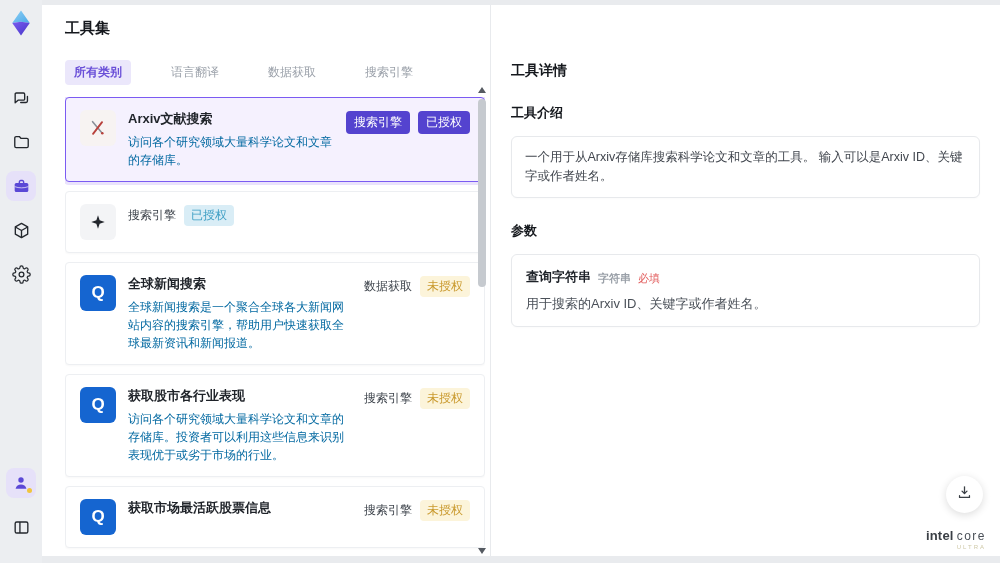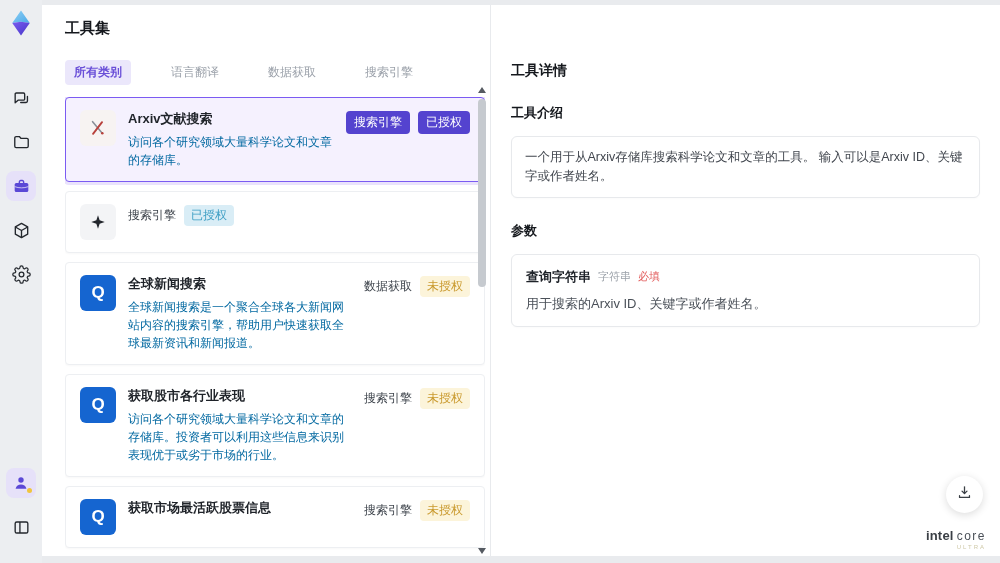--- a/index.html
+++ b/index.html
@@ -75,23 +75,23 @@
   
   .details-panel { flex:1; padding:14px 20px 0 20px; min-width:0;margin-top:43px; }
   .details-title { font-size:14px; font-weight:bold; color:#15181d; }
   .section-heading { font-size:13px; font-weight:bold; color:#15181d; margin-top:24px; }
   .intro-box, .param-card {
     margin-top:14px; border:1px solid #e7e9ec; border-radius:6px; background:#fff;
     box-shadow:0 1px 2px rgba(0,0,0,0.02);
   }
   .intro-box { padding:11px 13px; font-size:12.5px; color:#41464e; line-height:1.5; }
   .param-card { padding:13px 14px; }
-  .param-head { display:flex; align-items:center; gap:7px; }
+  .param-head { display:flex; align-items:flex-end; gap:7px; }
   .param-name { font-size:13px; font-weight:bold; color:#1f2329; }
-  .param-type { font-size:11px; color:#9aa0a8; }
+  .param-type { font-size:11px; color:#9aa0a8;font-weight:bold; }
   .param-required { font-size:11px; color:#e25c5c; }
   .param-desc { margin-top:9px; font-size:13px; color:#4a5058; }
 
   
   .download-fab {
     position:absolute; right:17px; bottom:50px; width:37px; height:37px; border-radius:50%;
     background:#fff; box-shadow:0 2px 8px rgba(0,0,0,0.14); display:flex; align-items:center; justify-content:center;
     cursor:pointer;
   }
   .intel-brand { position:absolute; right:14px; bottom:13px; text-align:right; line-height:1; }

